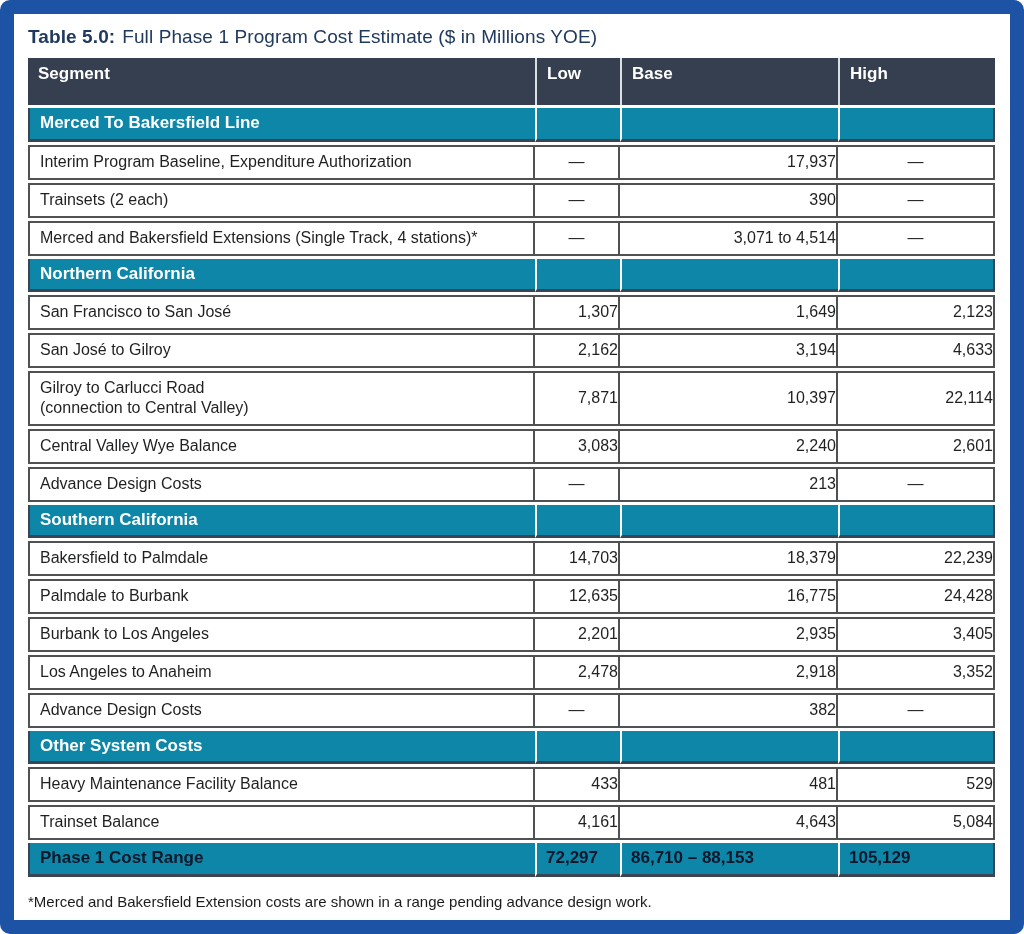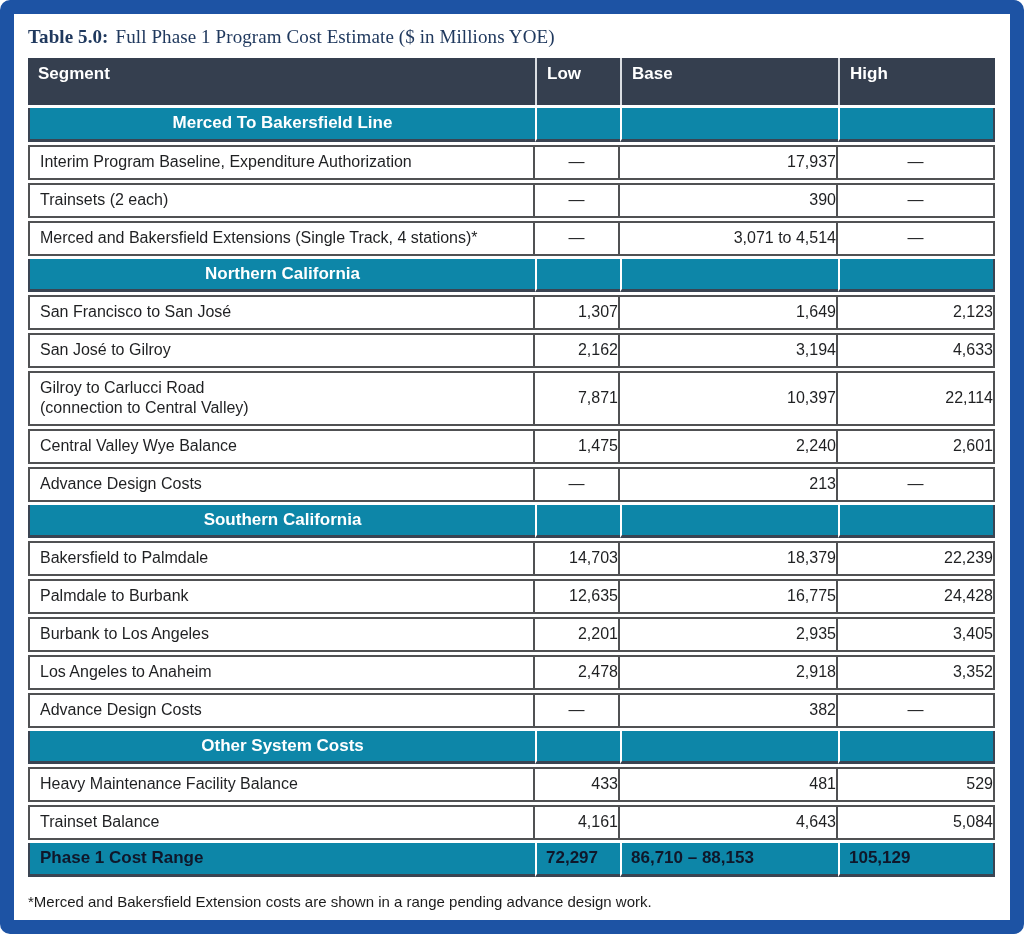--- a/index.html
+++ b/index.html
@@ -15,21 +15,20 @@
     border-radius: 10px;
     background: #ffffff;
     padding: 10px 13px 0 14px;
     overflow: hidden;
   }
   .table-title {
     margin: 2px 0 7px 0;
     font-size: 19px;
     color: #20395e;
     letter-spacing: 0.1px;
-    font-family: Liberation Serif, serif;
   }
   .table-title .prefix { font-weight: 700; margin-right: 7px; }
 
   table.cost {
     table-layout: fixed;
     width: 967px;
     border-collapse: separate;
     border-spacing: 0 3px;
   }
   col.c-segment { width: 507px; }
@@ -51,21 +50,20 @@
 
   
   tr.section td {
     background: #0d86a8;
     color: #ffffff;
     font-size: 17px;
     font-weight: 700;
     padding: 4px 10px 5px 10px;
     line-height: 1.25;
     border-bottom: 3px solid #3a4452;
-    text-align: center;
   }
   tr.section td:first-child { border-left: 2px solid #3a4452; }
   tr.section td:last-child  { border-right: 2px solid #3a4452; }
   tr.section td + td { border-left: 2px solid #ffffff; }
 
   
   tr.data td {
     background: #ffffff;
     color: #1f2022;
     font-size: 16px;
@@ -180,21 +178,21 @@
     </tr>
     <tr class="data">
       <td>Gilroy to Carlucci Road
 (connection to Central Valley)</td>
       <td class="num">7,871</td>
       <td class="num">10,397</td>
       <td class="num">22,114</td>
     </tr>
     <tr class="data">
       <td>Central Valley Wye Balance</td>
-      <td class="num">1,475</td>
+      <td class="num">3,083</td>
       <td class="num">2,240</td>
       <td class="num">2,601</td>
     </tr>
     <tr class="data">
       <td>Advance Design Costs</td>
       <td class="dash">—</td>
       <td class="num">213</td>
       <td class="dash">—</td>
     </tr>
 

